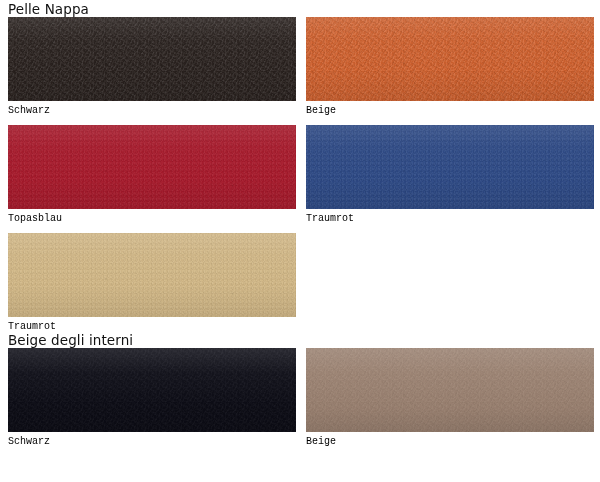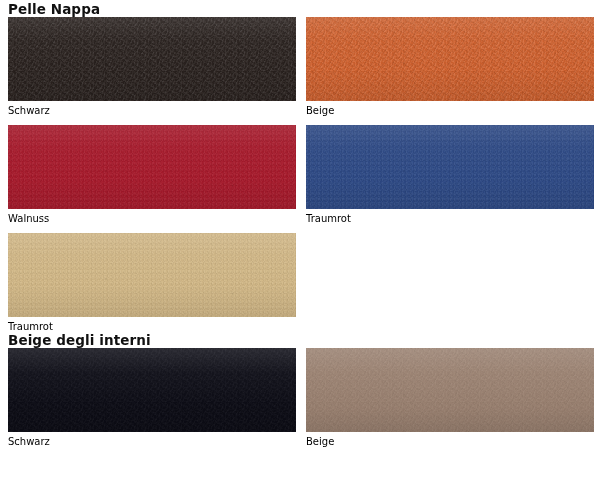--- a/index.html
+++ b/index.html
@@ -19,21 +19,21 @@
   .page {
     position: relative;
     width: 600px;
     height: 482px;
     box-sizing: border-box;
   }
 
   
   .section-title {
     font-size: 13.5px;
-    font-weight: bold;
+    font-weight: normal;
     line-height: 15px;
     letter-spacing: 0.1px;
     color: #111111;
     padding-left: 8px;
     margin: 0;
   }
   .section-title.first { padding-top: 2px; }
 
   
   .swatch-grid {
@@ -41,20 +41,21 @@
     padding: 0;
     margin: 0;
   }
   .swatch-row {
     display: flex;
     flex-direction: row;
     gap: 10px;
     padding: 0 8px 0 8px;
     box-sizing: border-box;
     width: 600px;
+    font-family: Liberation Mono, monospace;
   }
   .swatch-cell {
     width: 288px;
     box-sizing: border-box;
     display: flex;
     flex-direction: column;
   }
   .swatch-cell.empty .swatch-chip,
   .swatch-cell.empty .swatch-label { visibility: hidden; }
 
@@ -137,21 +138,21 @@
       </div>
 
       <div class="spacer-sm"></div>
 
       <div class="swatch-row">
         <div class="swatch-cell">
           <div class="swatch-chip" style="background-color:#a81a2c;">
             <div class="grain fine"></div>
             <div class="sheen"></div>
           </div>
-          <div class="swatch-label">Walnuss</div>
+          <div class="swatch-label">Topasblau</div>
         </div>
 
         <div class="swatch-cell">
           <div class="swatch-chip" style="background-color:#2e4a86;">
             <div class="grain fine"></div>
             <div class="sheen"></div>
           </div>
           <div class="swatch-label">Traumrot</div>
         </div>
       </div>

